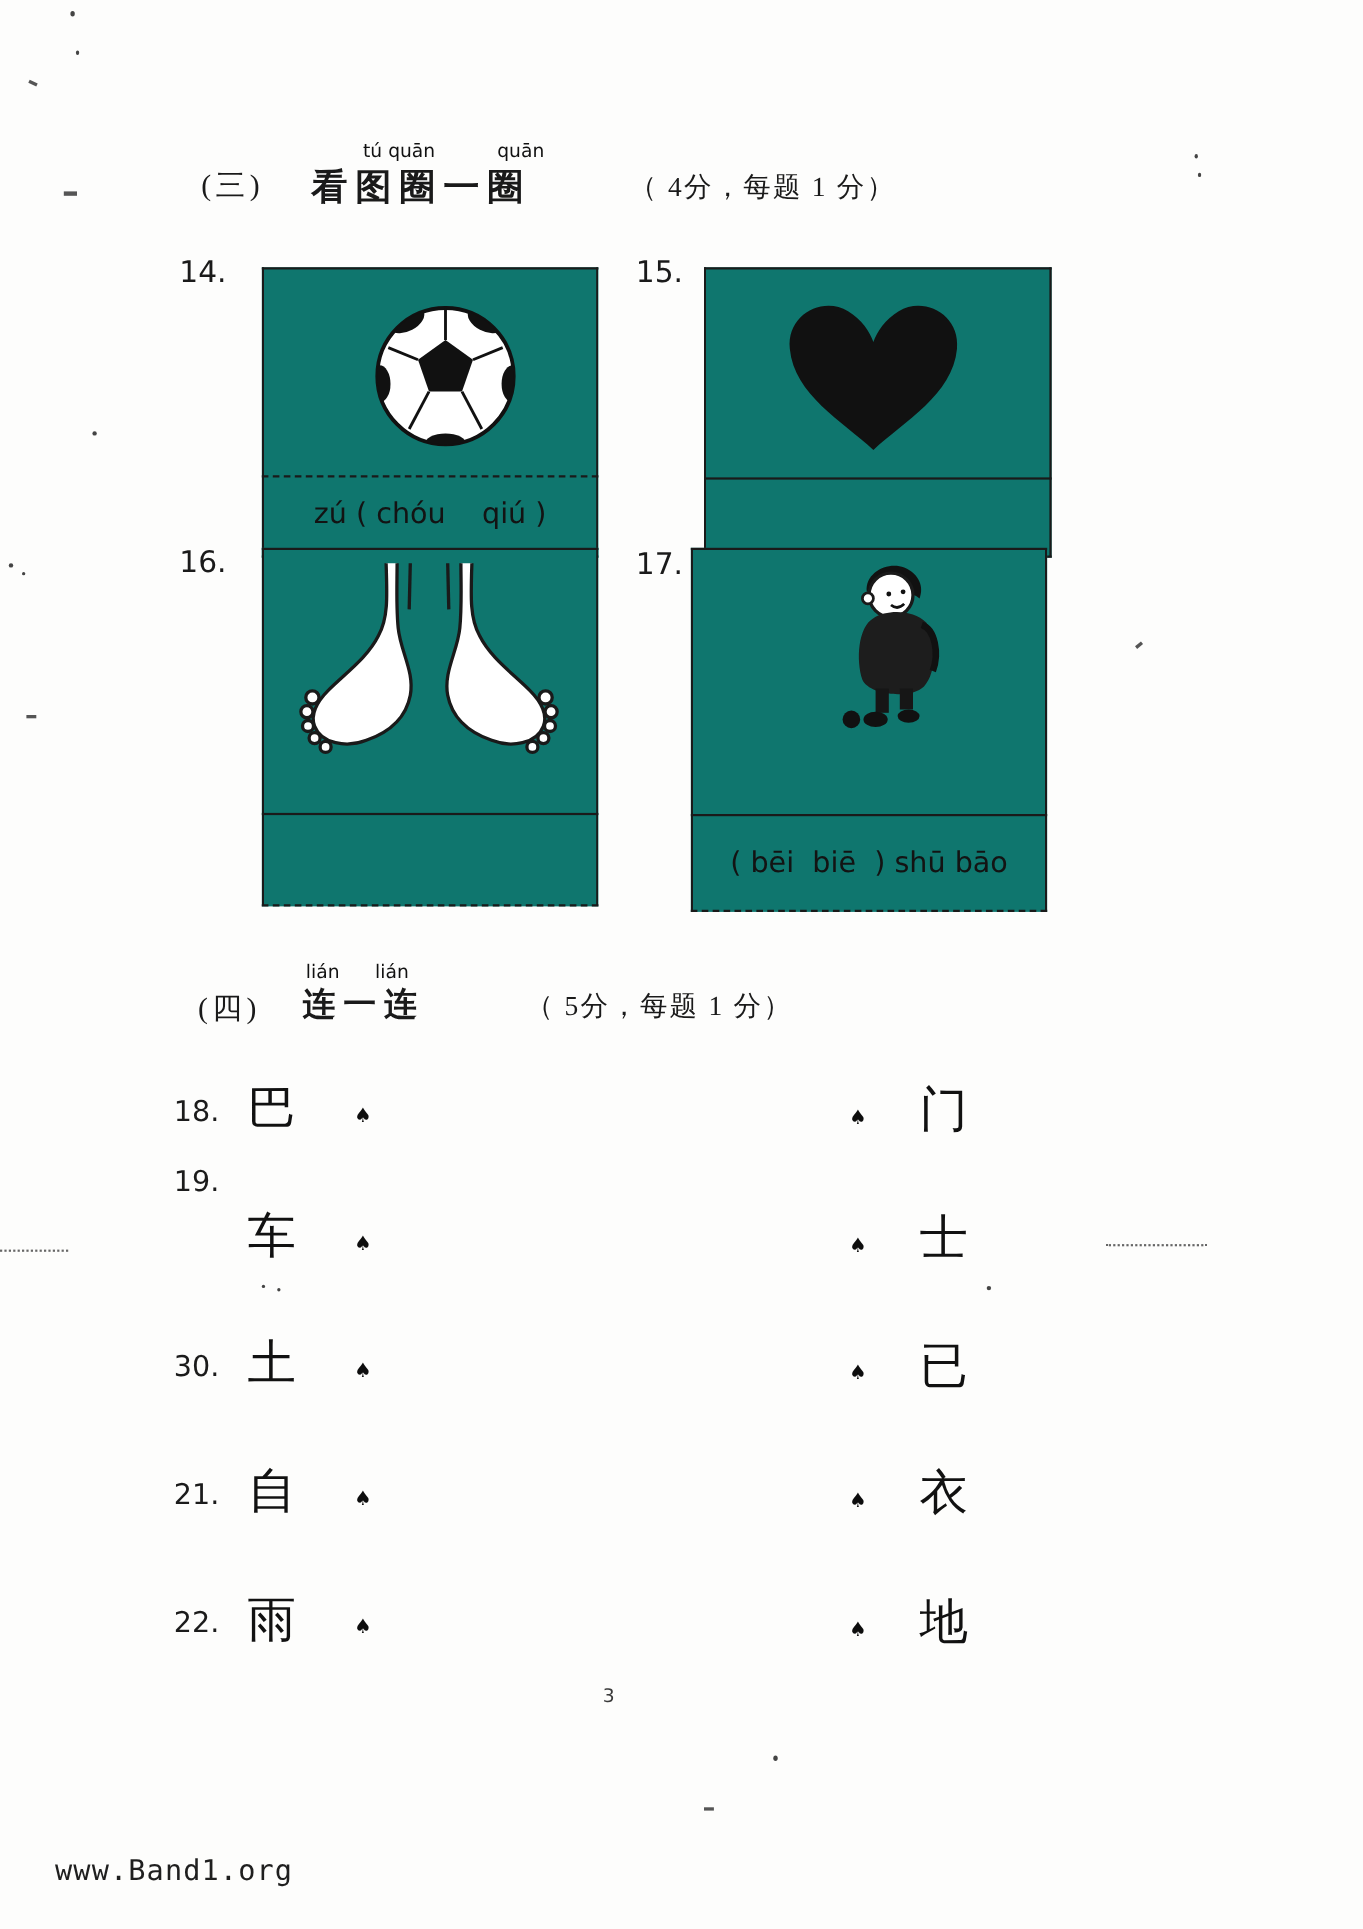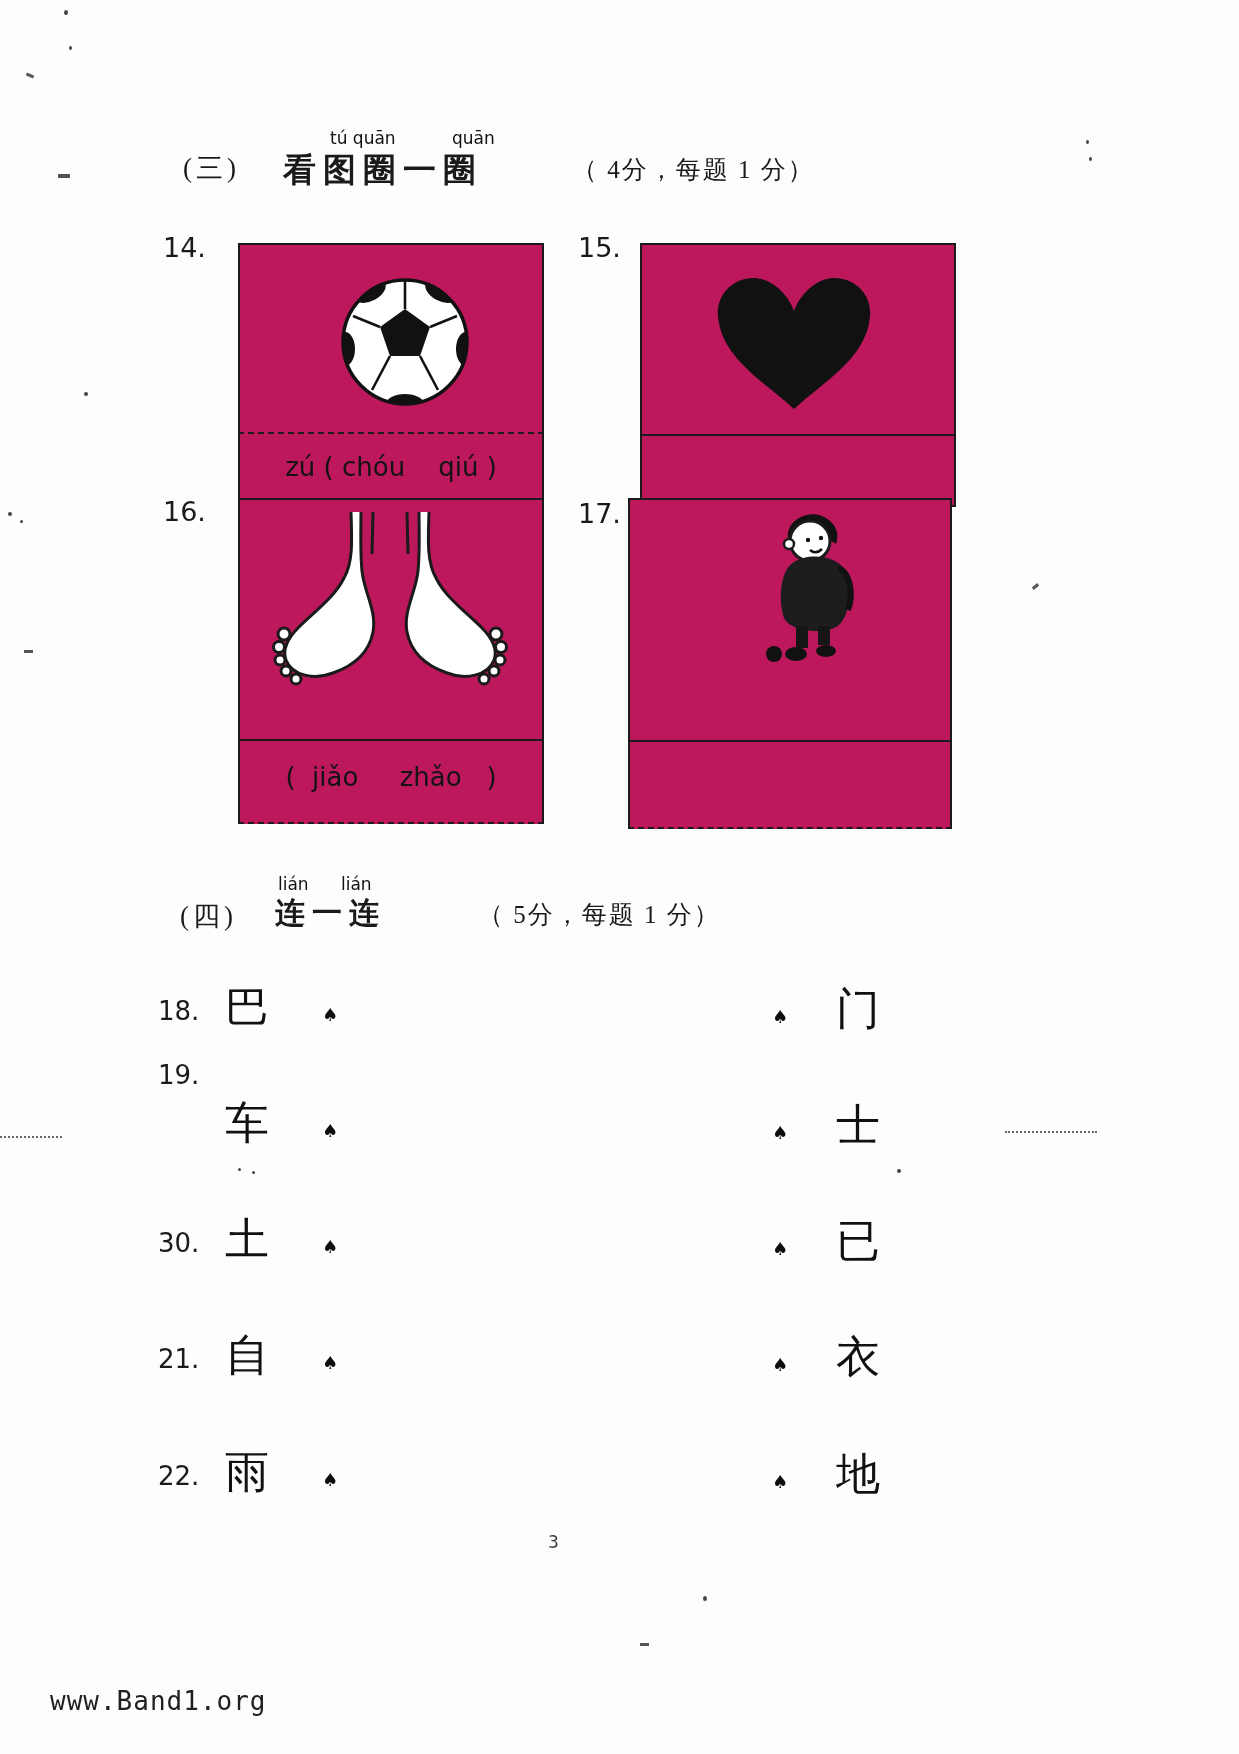--- a/index.html
+++ b/index.html
@@ -10,21 +10,21 @@
   }
   .abs{position:absolute;}
   .hanzi{font-family:"Liberation Serif",serif;}
   .sec-label{font-size:27px;letter-spacing:4px;}
   .sec-title{font-size:33px;letter-spacing:7px;font-weight:bold;}
   .pinyin{font-size:17px;font-family:"DejaVu Sans",sans-serif;color:#111;}
   .score{font-size:25px;letter-spacing:2px;}
   .q-num{font-size:27px;}
   .pic-box{
     position:absolute;border:2px solid #1a1a1a;border-bottom-style:dashed;
-    background:#be185d;
+    background:#0f766e;
   }
   .divider{position:absolute;left:-2px;right:-2px;border-top:2px solid #1a1a1a;}
   .divider.dashed{border-top-style:dashed;}
   .answer{
     position:absolute;left:0;right:0;text-align:center;
     font-size:26px;white-space:pre;color:#131313;
   }
   .row-num{font-size:26px;color:#1b1b1b;}
   .match-char{font-size:44px;line-height:1;color:#111;}
   .mdot{
@@ -123,41 +123,41 @@
         <path d="M96,2 C97,32 98,52 89,68 C79,88 59,102 43,118 C33,128 27,140 31,150 C37,166 60,170 78,163 C98,156 114,143 118,122 C122,101 109,82 107,61 C105,41 106,20 106,2"></path>
         <path d="M118,2 L117,44"></path>
         <circle cx="29" cy="124" r="6"></circle>
         <circle cx="24" cy="137" r="5.5"></circle>
         <circle cx="25" cy="150" r="5"></circle>
         <circle cx="31" cy="161" r="5"></circle>
         <circle cx="41" cy="169" r="5"></circle>
       </g>
     </svg>
     <div class="divider" style="top:239px;"></div>
-    <div class="answer" style="top:262px;">(  jiǎo     zhǎo   )</div>
   </div>
 
   <div class="abs q-num" style="left:578px;top:498px;">17.</div>
   <div class="pic-box" style="left:628px;top:498px;width:320px;height:327px;">
     <svg class="abs" style="left:128px;top:8px;" width="110" height="160" viewBox="0 0 110 160">
       <path d="M30,30 C28,12 50,2 64,8 C78,14 82,26 78,36 C68,28 44,26 30,30 Z" fill="#111"></path>
       <circle cx="52" cy="33" r="20" fill="#fff" stroke="#1a1a1a" stroke-width="3"></circle>
       <circle cx="31" cy="36" r="5" fill="#fff" stroke="#1a1a1a" stroke-width="2.5"></circle>
       <circle cx="50" cy="32" r="2.2" fill="#111"></circle>
       <circle cx="63" cy="30" r="2.2" fill="#111"></circle>
       <path d="M52,42 Q58,47 64,41" fill="none" stroke="#111" stroke-width="2.5"></path>
       <path d="M36,54 C22,62 20,92 26,110 C32,124 70,128 82,116 C94,104 94,70 84,58 C72,46 48,46 36,54 Z" fill="#1d1d1d"></path>
       <path d="M80,60 C92,64 96,86 90,102" fill="none" stroke="#111" stroke-width="6"></path>
       <rect x="38" y="118" width="12" height="22" fill="#161616"></rect>
       <rect x="60" y="118" width="12" height="19" fill="#161616"></rect>
       <ellipse cx="38" cy="146" rx="11" ry="7" fill="#111"></ellipse>
       <ellipse cx="68" cy="143" rx="10" ry="6" fill="#111"></ellipse>
       <circle cx="16" cy="146" r="8" fill="#111"></circle>
     </svg>
     <div class="divider" style="top:240px;"></div>
+    <div class="answer" style="top:270px;">( bēi  biē  ) shū bāo</div>
   </div>
 
   <div class="abs sec-label hanzi" style="left:180px;top:898px;">(四)</div>
   <div class="abs pinyin" style="left:278px;top:874px;">lián</div>
   <div class="abs pinyin" style="left:341px;top:874px;">lián</div>
   <div class="abs sec-title hanzi" style="left:275px;top:893px;font-size:30px;">连一连</div>
   <div class="abs score hanzi" style="left:478px;top:898px;">（ 5分，每题 1 分）</div>
 
   <div class="abs row-num" style="left:158px;top:996px;">18.</div>
   <div class="abs match-char hanzi" style="left:225px;top:986px;">巴</div>

